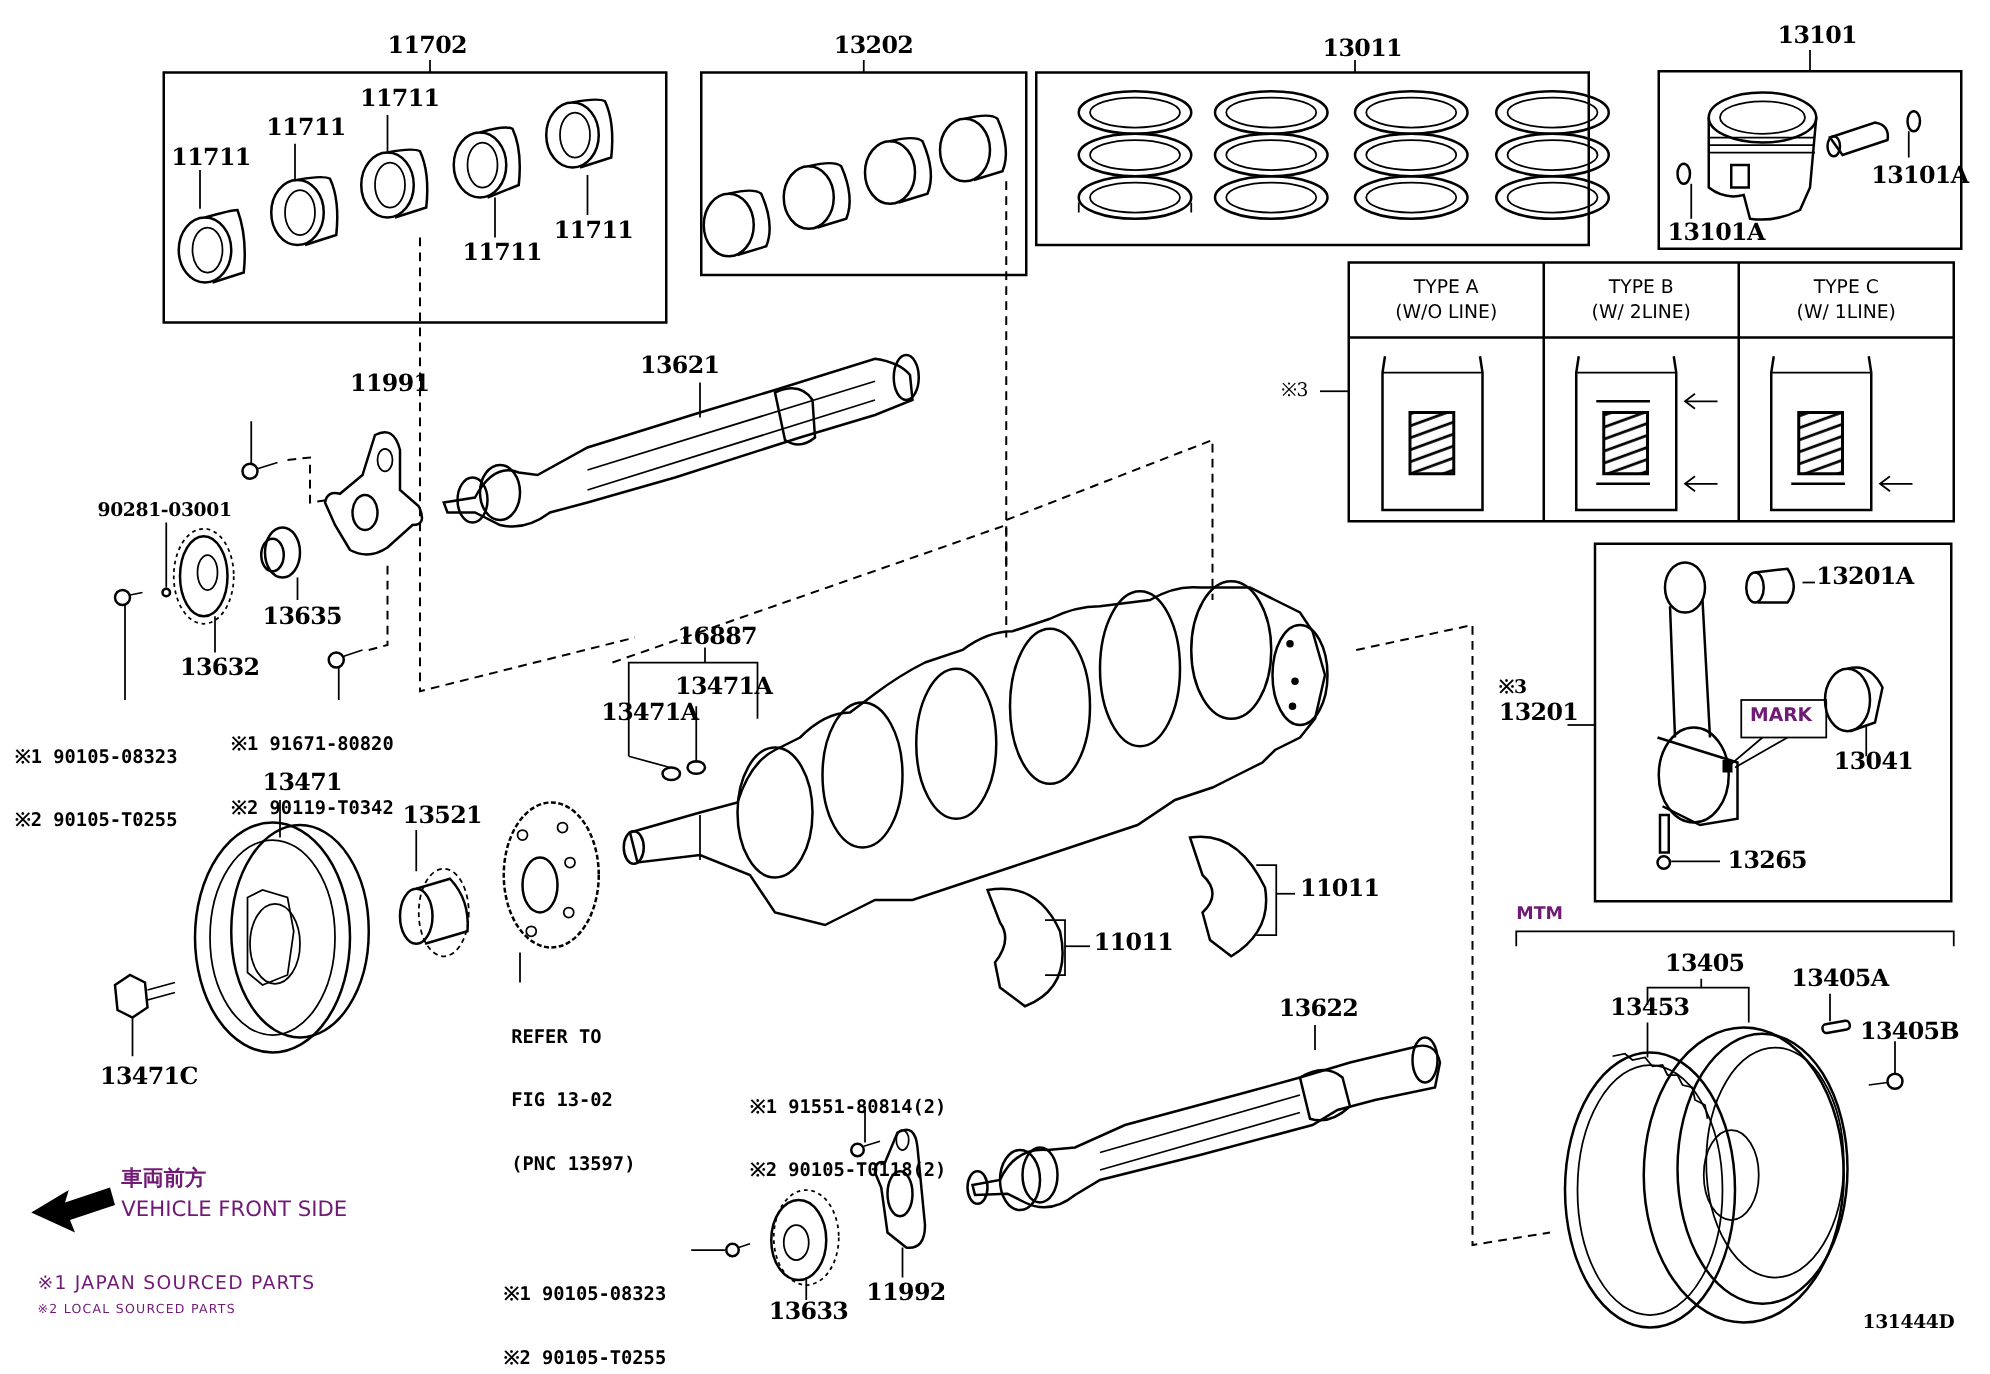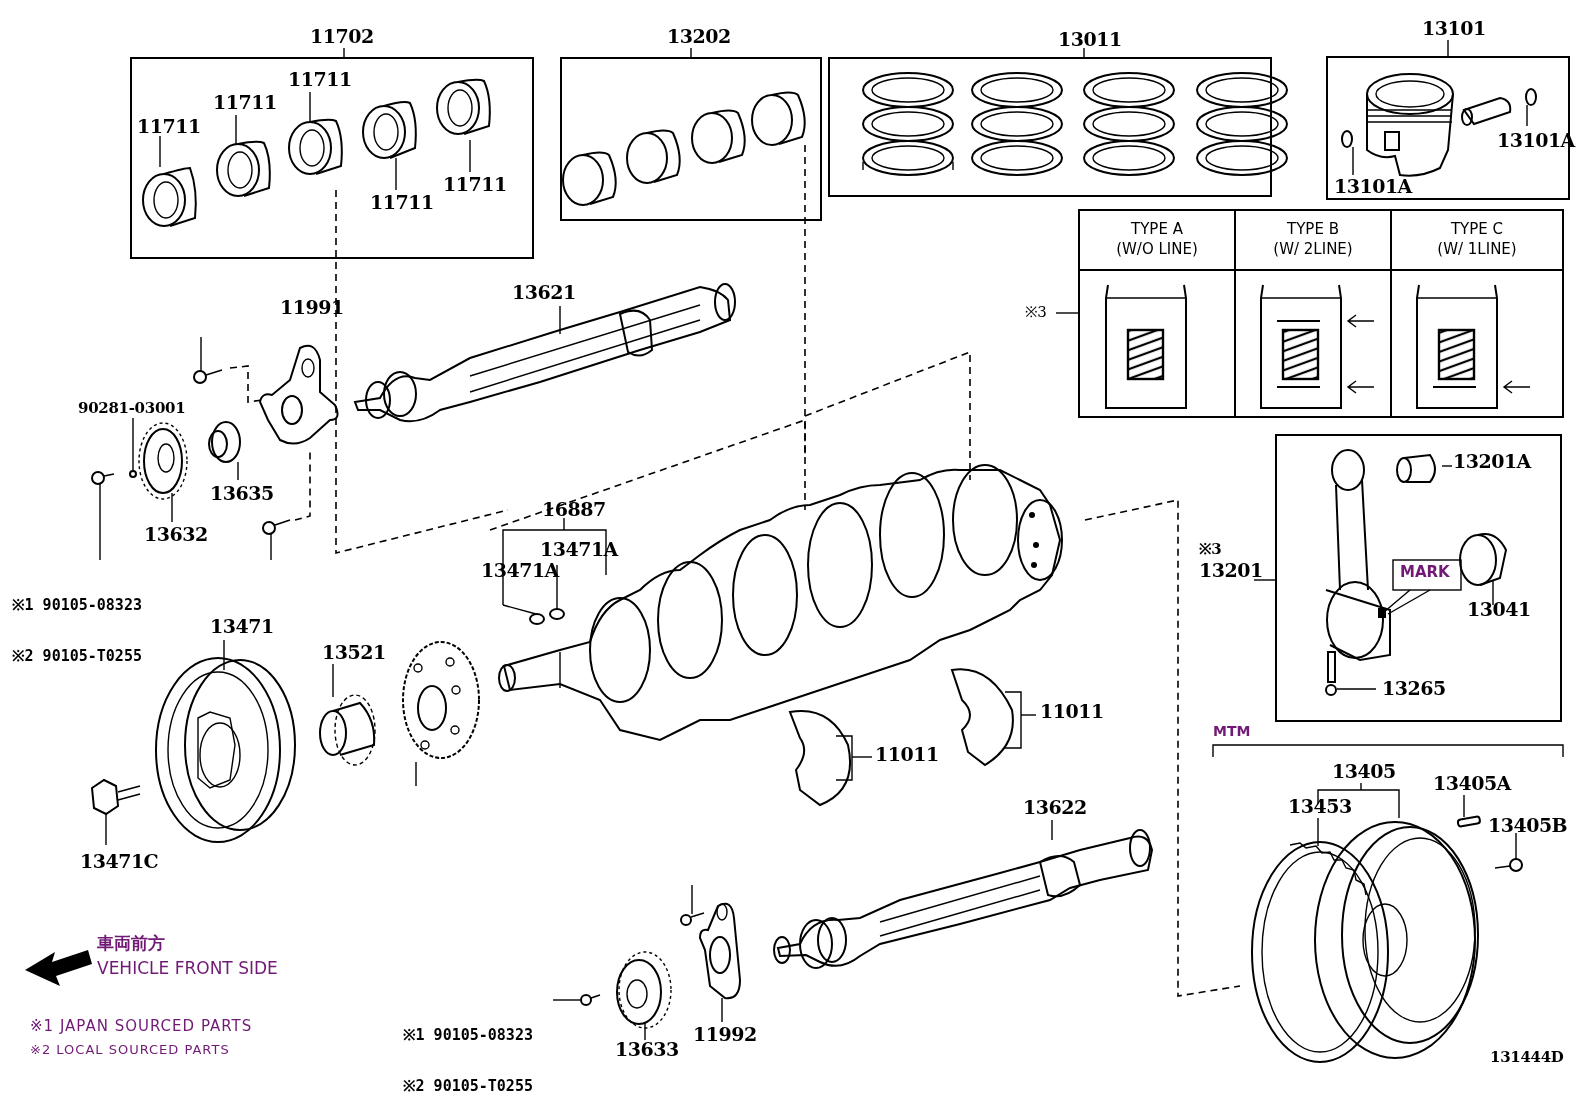--- a/index.html
+++ b/index.html
@@ -421,38 +421,51 @@
 <span class="lbl" style="left:1332px;top:762px">13405</span>
 <span class="lbl" style="left:1288px;top:797px">13453</span>
 <span class="lbl" style="left:1433px;top:774px">13405A</span>
 <span class="lbl" style="left:1488px;top:816px">13405B</span>
 <span class="lbl sm" style="left:1025px;top:305px;font-weight:normal">※3</span>
 
 <div class="ref" style="left:12px;top:563px">
   <div>※1 90105-08323</div>
   <div>※2 90105-T0255</div>
 </div>
+<div class="ref" style="left:185px;top:553px">
+  <div>※1 91671-80820</div>
+  <div>※2 90119-T0342</div>
+</div>
+<div class="ref" style="left:600px;top:843px">
+  <div>※1 91551-80814(2)</div>
+  <div>※2 90105-T0118(2)</div>
+</div>
 <div class="ref" style="left:403px;top:993px">
   <div>※1 90105-08323</div>
   <div>※2 90105-T0255</div>
 </div>
 
+<div class="ref" style="left:409px;top:787px">
+  <div>REFER TO</div>
+  <div>FIG 13-02</div>
+  <div>(PNC 13597)</div>
+</div>
 
 <div class="type-head" style="left:1079px;top:219px;width:156px">
   <div>TYPE A</div>
   <div>(W/O LINE)</div>
 </div>
 <div class="type-head" style="left:1235px;top:219px;width:156px">
   <div>TYPE B</div>
   <div>(W/ 2LINE)</div>
 </div>
 <div class="type-head" style="left:1391px;top:219px;width:172px">
   <div>TYPE C</div>
   <div>(W/ 1LINE)</div>
 </div>
 
 <span class="note b" style="left:97px;top:935px">車両前方</span>
 <span class="note" style="left:97px;top:960px">VEHICLE FRONT SIDE</span>
 <span class="note" style="left:30px;top:1019px;font-size:15px;letter-spacing:1px">※1 JAPAN SOURCED PARTS</span>
-<span class="note" style="left:30px;top:1043px;font-size:13px;letter-spacing:1px">※2 LOCAL SOURCED PARTS</span>
+<span class="note" style="left:30px;top:1043px;font-size:10px;letter-spacing:1px">※2 LOCAL SOURCED PARTS</span>
 
 <span class="lbl sm" style="left:1490px;top:1050px;font-weight:bold">131444D</span>
 </div>
 
 </body></html>

